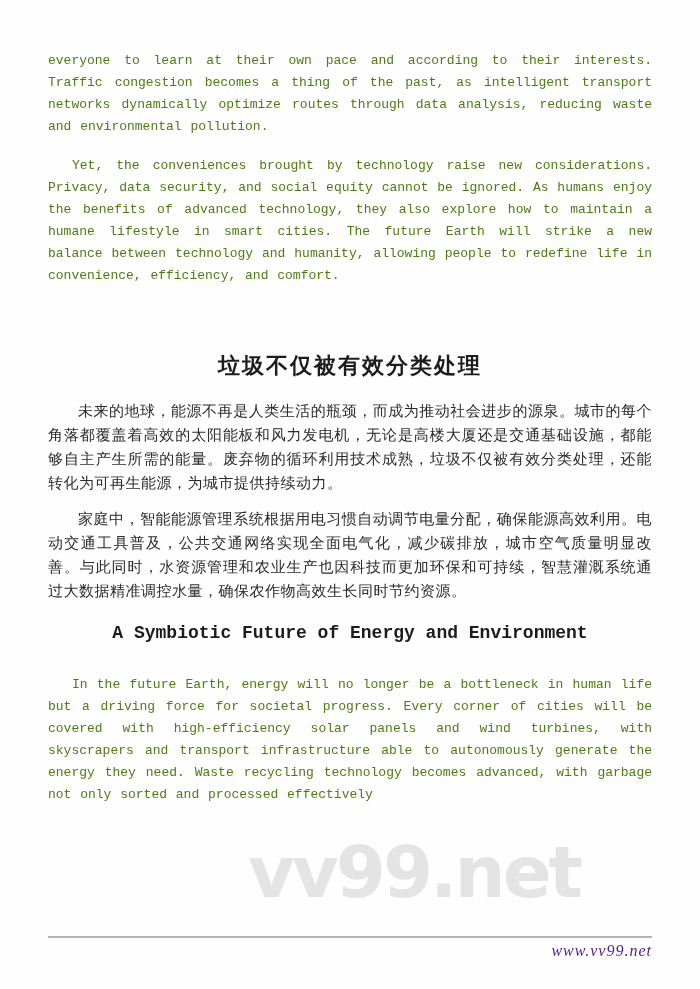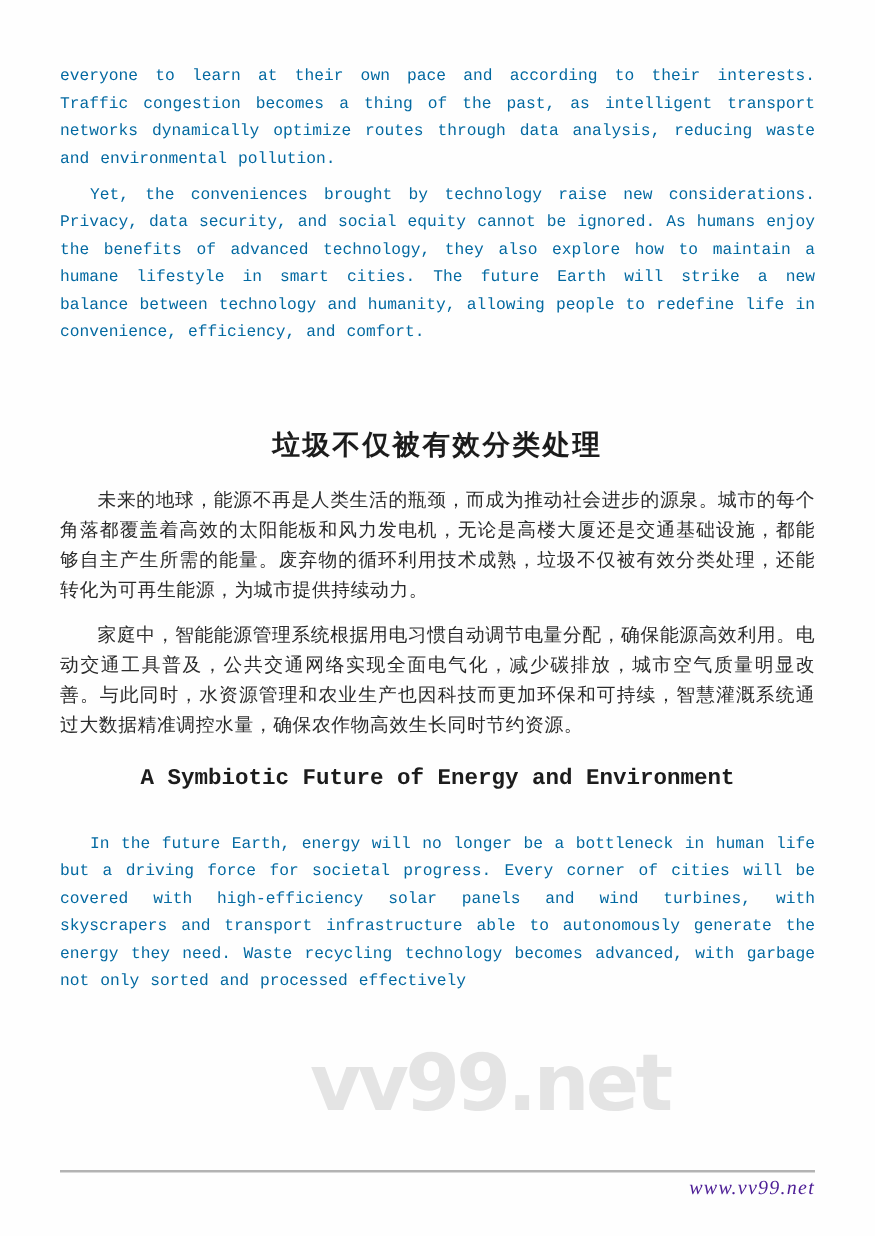--- a/index.html
+++ b/index.html
@@ -15,43 +15,43 @@
     overflow: hidden;
     font-family: "Liberation Sans", sans-serif;
   }
   .watermark {
     position: absolute;
     left: 248px;
     top: 830px;
     z-index: 0;
     font-family: "DejaVu Sans", sans-serif;
     font-weight: 700;
-    font-size: 63px;
+    font-size: 72px;
     letter-spacing: -3px;
     color: #dcdcdc;
     opacity: 0.75;
     white-space: nowrap;
     user-select: none;
   }
   .content {
     position: relative;
     z-index: 1;
     padding: 50px 48px 0 48px;
   }
   p.en {
     margin: 0;
     font-family: "Liberation Mono", "DejaVu Sans Mono", monospace;
     font-size: 13px;
     line-height: 22px;
-    color: #0369a1;
+    color: #4d7c0f;
     text-align: justify;
     word-spacing: 1px;
   }
   p.en.indent { text-indent: 24px; }
-  p.en.second { margin-top: 7px; }
+  p.en.second { margin-top: 17px; }
   h2.cn-heading {
     margin: 62px 0 0 0;
     font-family: "Liberation Serif", "DejaVu Serif", serif;
     font-size: 22px;
     line-height: 34px;
     font-weight: 700;
     color: #1c1c1c;
     text-align: center;
     letter-spacing: 2px;
   }

